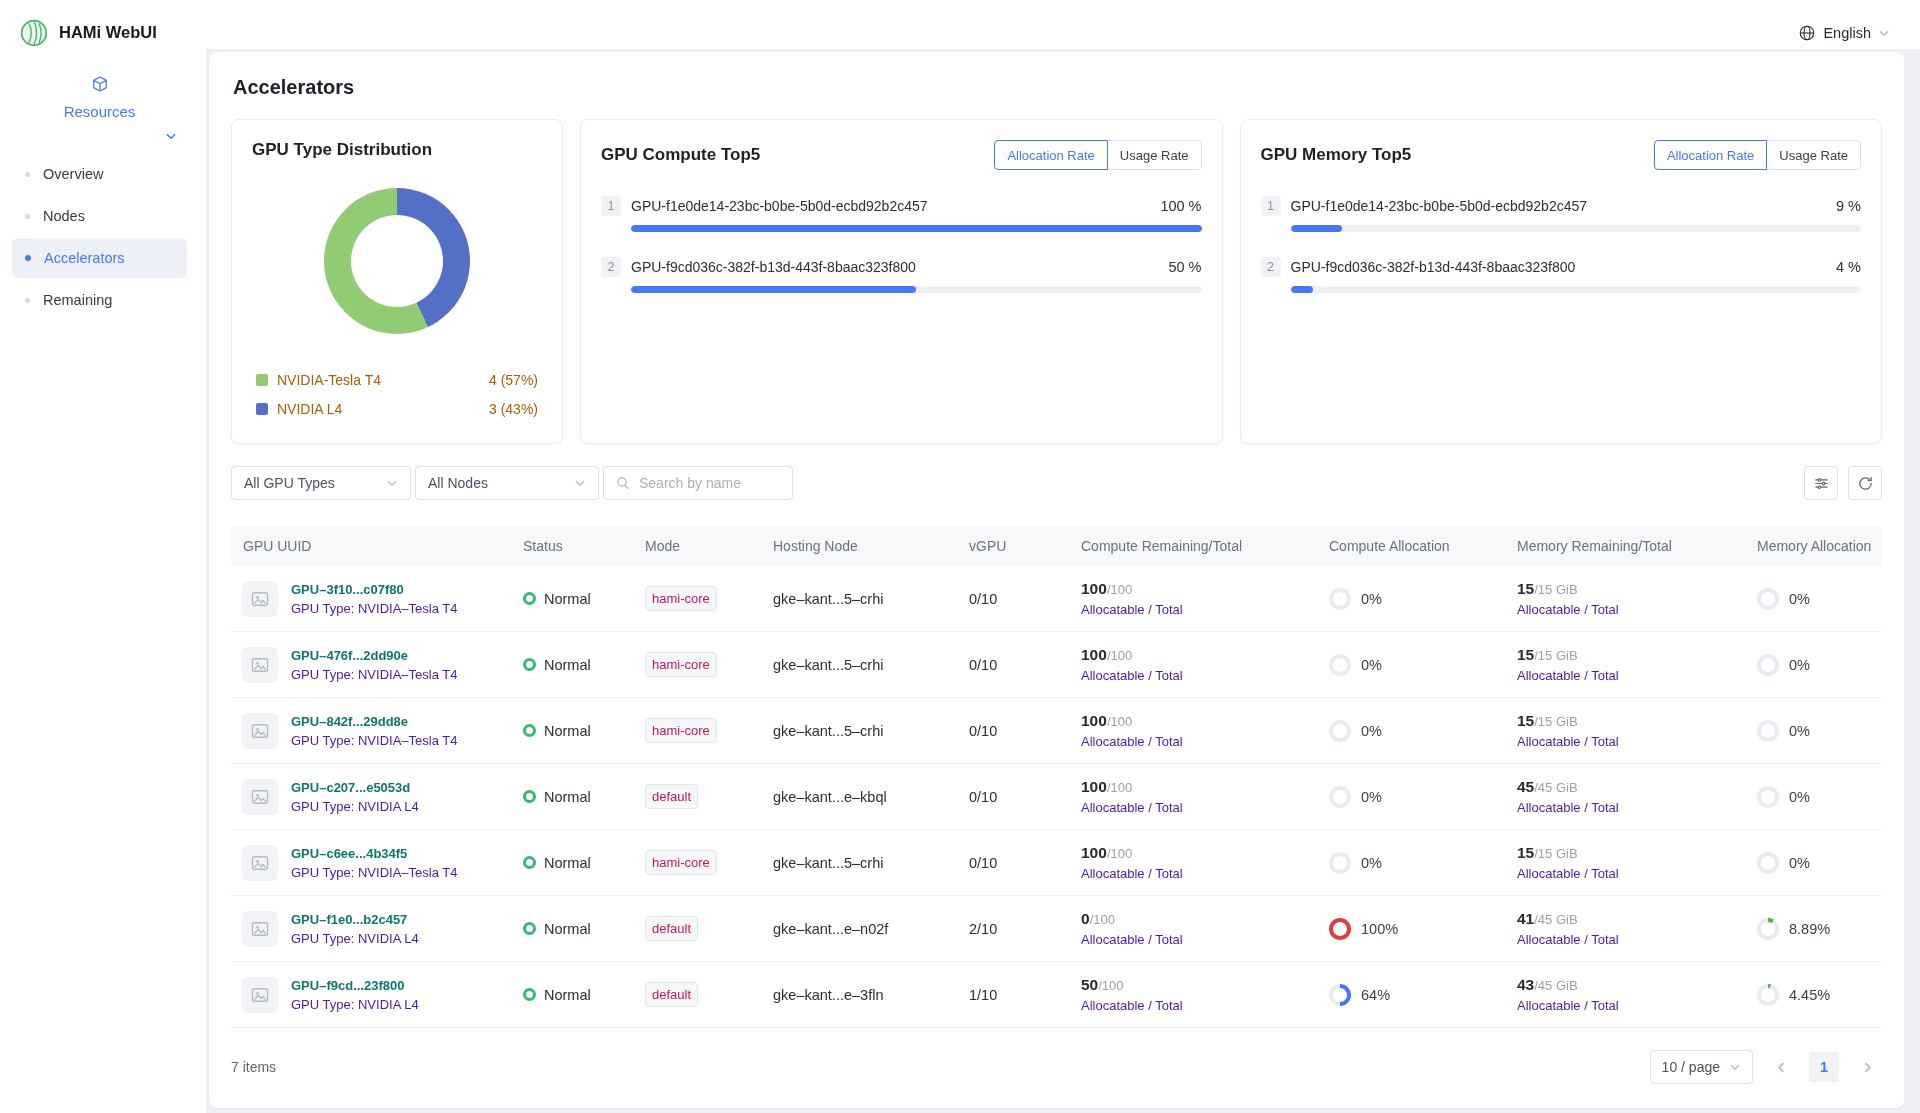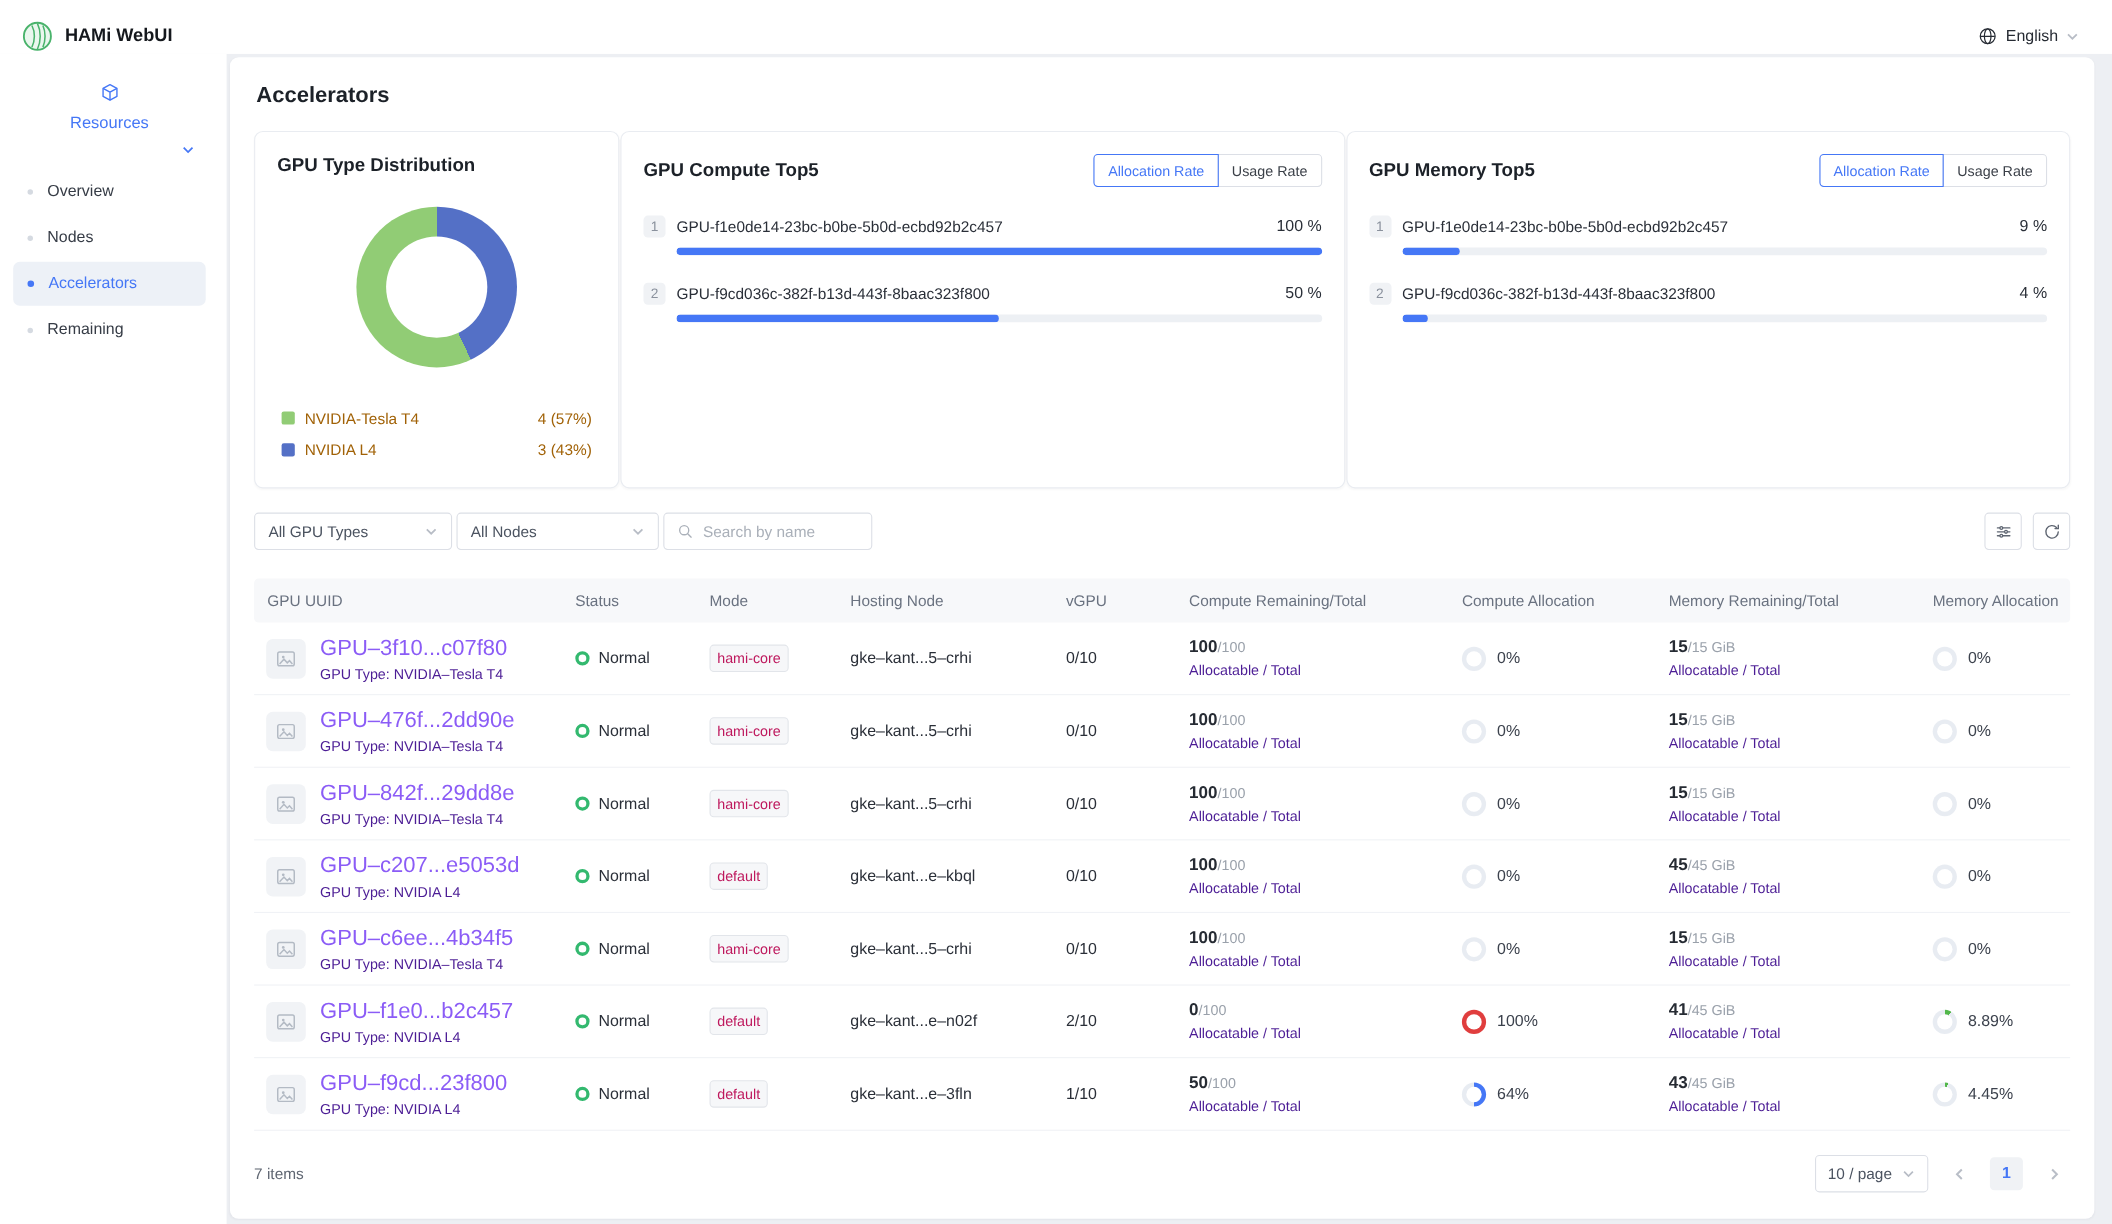--- a/index.html
+++ b/index.html
@@ -31,21 +31,21 @@
   .nav-item .dot { width:5px; height:5px; border-radius:50%; background:#d5dae1; flex:none; }
   .nav-item.active { background:#edf1f7; color:#4577f6; }
   .nav-item.active .dot { width:6px; height:6px; background:#4577f6; }
 
   
   .page-card { position:absolute; left:209px; top:52px; right:16px; bottom:5px;
     background:#fff; border-radius:8px; padding:22px; box-shadow:0 1px 2px rgba(25,30,40,.04); }
   .page-title { font-size:20px; font-weight:700; color:#1c2128; margin:2px 0 20px 2px; }
 
   
-  .stats-row { display:flex; gap:1px; margin-bottom:22px;justify-content:space-between; }
+  .stats-row { display:flex; gap:17px; margin-bottom:22px;justify-content:space-between; }
   .card { border:1px solid #e9ecf1; border-radius:8px; background:#fff;
     padding:20px; height:325px; box-shadow:0 1px 2px rgba(25,30,40,.03); }
   .card h2 { font-size:17px; font-weight:600; color:#1c2128; }
   .dist-card { width:332px; flex:none; }
   .top5-card { flex:1; min-width:0; }
   .card-head { display:flex; align-items:center; justify-content:space-between; margin-bottom:26px; }
 
   .donut { width:146px; height:146px; border-radius:50%; margin:28px auto 0; position:relative; background:#eef0f4; }
   .donut-hole { position:absolute; inset:27px; border-radius:50%; background:#fff; }
   .legend { list-style:none; margin:38px 4px 0 4px; }
@@ -90,21 +90,21 @@
     grid-template-columns:292px 122px 128px 196px 112px 248px 188px 240px 1fr;
     align-items:center; }
   .thead { background:#f7f8fa; height:40px; border-radius:4px;
     font-size:14px; color:#6a7280; }
   .th { white-space:nowrap; }
   .th:first-child { padding-left:12px; }
   .trow { height:66px; border-bottom:1px solid #f0f2f6; font-size:14.5px; color:#2a2f38; }
   .c-uuid { display:flex; align-items:center; gap:13px; padding-left:11px; }
   .gpu-thumb { width:36px; height:36px; border-radius:6px; background:#f1f3f6;
     display:grid; place-items:center; color:#b3bac4; flex:none; }
-  .uuid { font-size:20px; font-weight:400; color:#8b5cf6; margin-bottom:4px; white-space:nowrap; }
+  .uuid { font-size:13px; font-weight:700; color:#0f766e; margin-bottom:4px; white-space:nowrap; }
   .sub { font-size:13px; color:#4c1d95; white-space:nowrap; }
   .statuscell { display:flex; align-items:center; gap:8px; }
   .status-dot { width:13px; height:13px; border-radius:50%; border:3px solid #33b96f; flex:none; }
   .pill { display:inline-block; padding:4px 6px; border:1px solid #e2e5ea; background:#f6f7f9;
     border-radius:4px; font-size:13px; color:#be185d; }
   .nums .nb { font-size:15.5px; font-weight:700; color:#262b33; }
   .nums .ns { font-size:13px; color:#9aa1ab; }
   .nums .sub { margin-top:4px; }
   .ringcell { display:flex; align-items:center; gap:10px; }
   .ring { width:22px; height:22px; border-radius:50%; background:#e8ecf2; position:relative; flex:none; }

